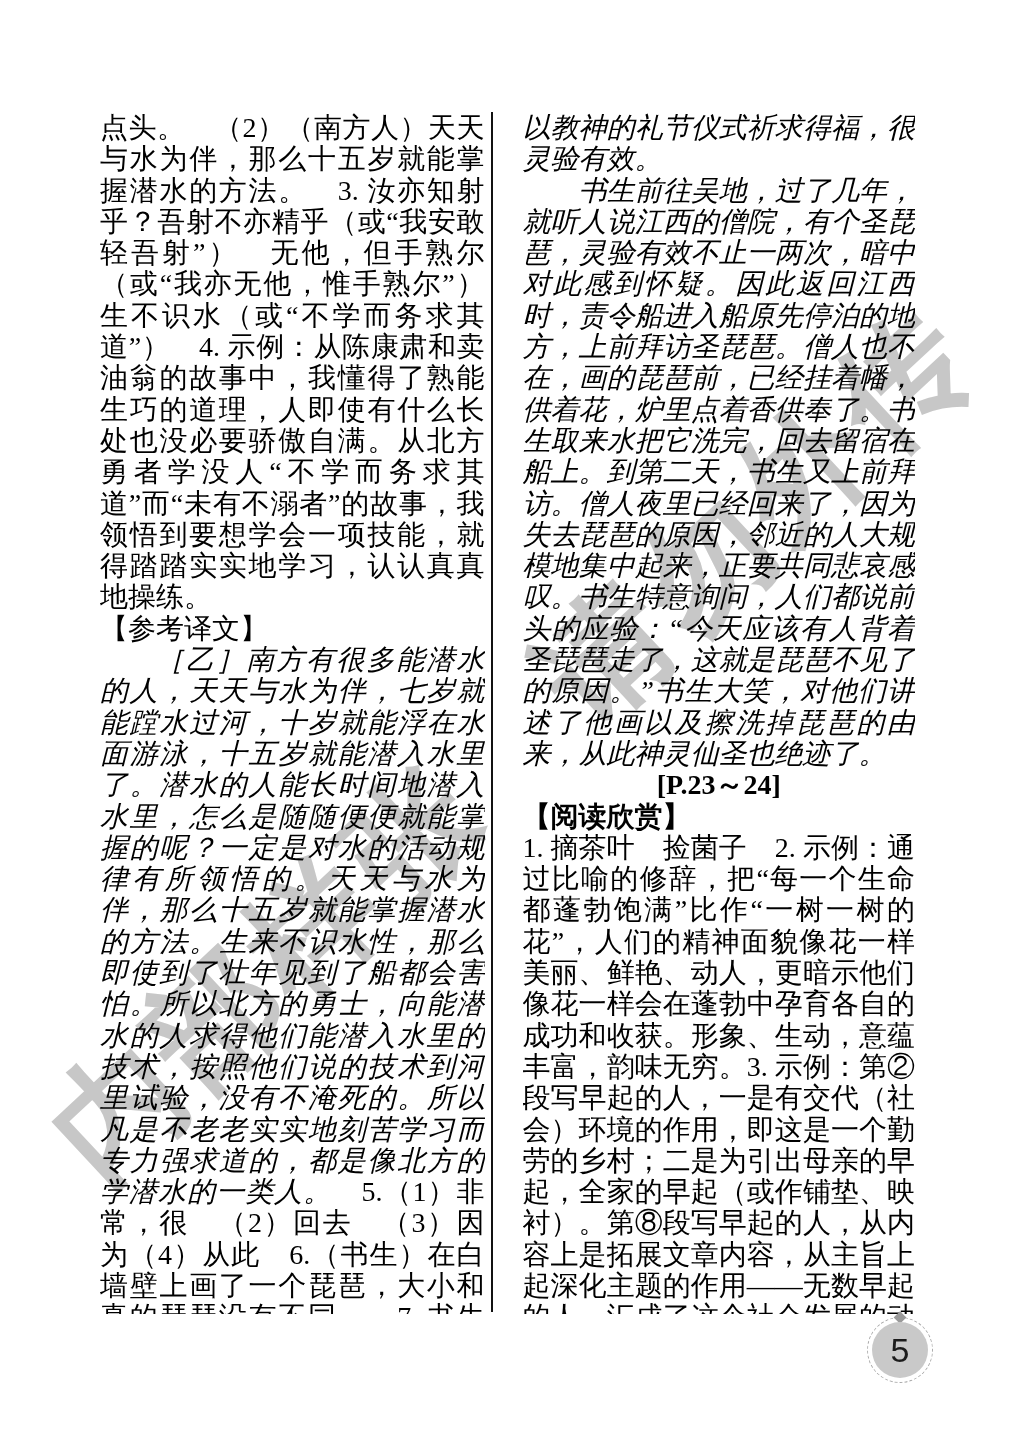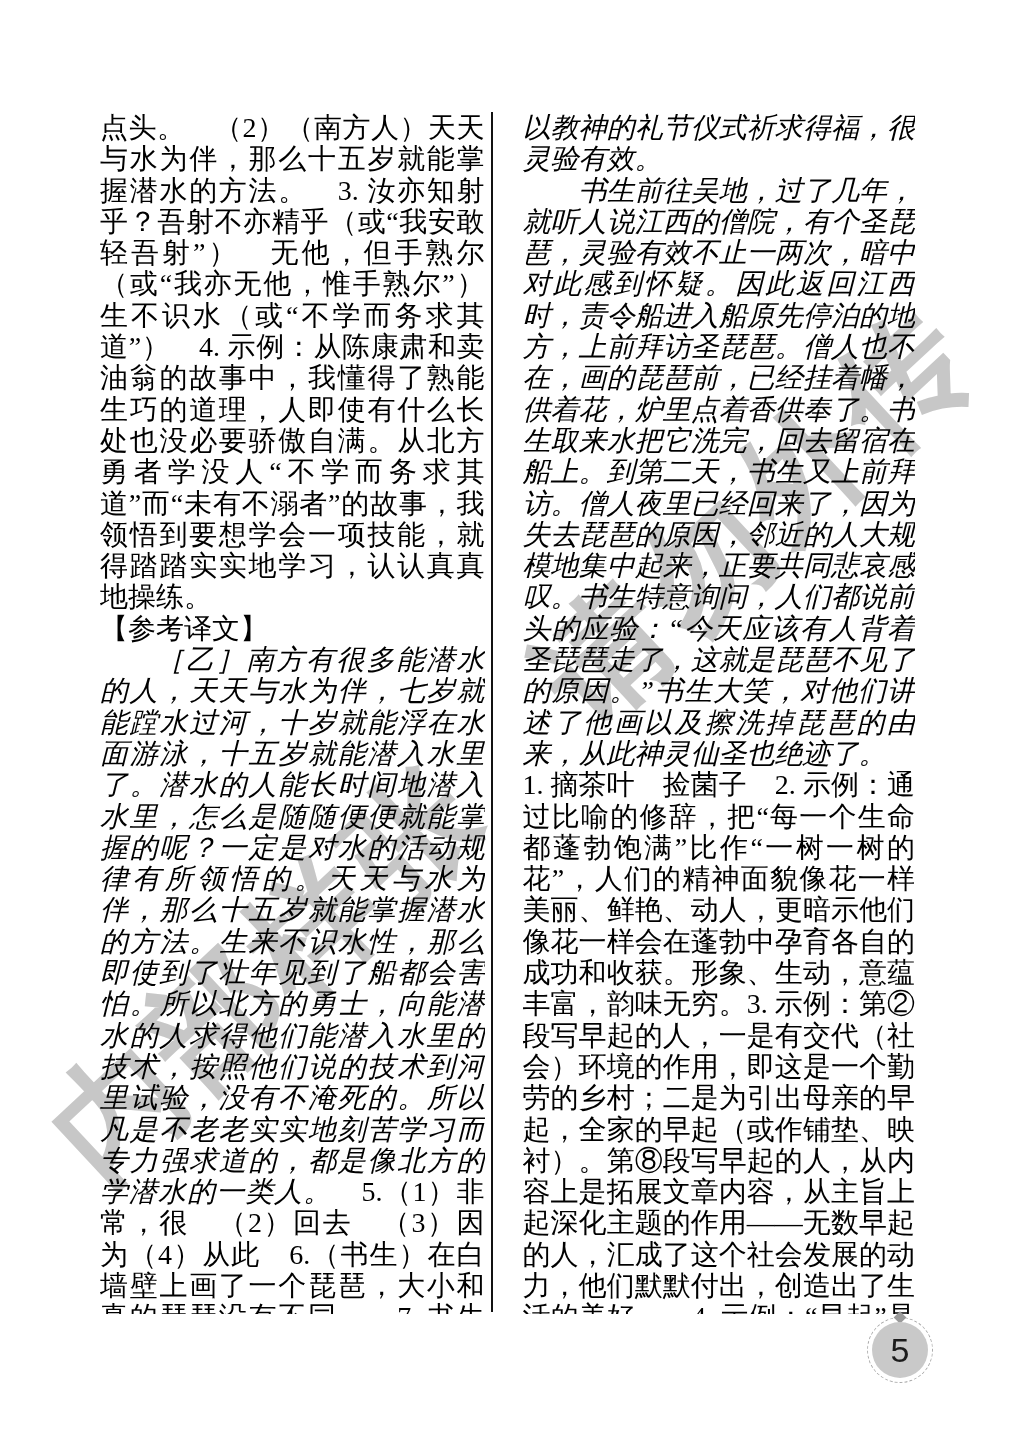--- a/index.html
+++ b/index.html
@@ -111,20 +111,22 @@
       <p class="kai indent"><span class="kai">［乙］南方有很多能潜水的人，天天与水为伴，七岁就能蹚水过河，十岁就能浮在水面游泳，十五岁就能潜入水里了。潜水的人能长时间地潜入水里，怎么是随随便便就能掌握的呢？一定是对水的活动规律有所领悟的。天天与水为伴，那么十五岁就能掌握潜水的方法。生来不识水性，那么即使到了壮年见到了船都会害怕。所以北方的勇士，向能潜水的人求得他们能潜入水里的技术，按照他们说的技术到河里试验，没有不淹死的。所以凡是不老老实实地刻苦学习而专力强求道的，都是像北方的学潜水的一类人。</span><span class="song">　5.（1）非常，很　（2）回去　（3）因为（4）从此　6.（书生）在白墙壁上画了一个琵琶，大小和真的琵琶没有不同。　7. 书生作画时没有人看见（或“琵琶画突然出现在僧院”），僧人的戏言被村人以讹传讹，村人的迷信思想。</span></p>
       <p class="song">【参考译文】</p>
       <p class="kai indent">有个书生想要游玩吴地，路经江西，因为大风阻碍就停泊小舟，闲散行走进入一片树林，寻访一座僧院。僧人已经外出到其他地方去了，僧院的房门外面，有几间小厅廊，临近处有笔和砚台。书生善于画画，于是就拿起笔，在白墙壁上画了一个琵琶，大小和真的琵琶没有不同。画完，大风渐静，书生乘船出发了。僧人回来，看到了画的地方，不知道是什么人画的。于是告诉村里人说：“恐怕这是五台山上降临的仙琵琶。”当时也是戏言，然而这话就被村里人传说，人们给</p>
     </div>
 
     <div class="divider"></div>
 
     <div class="col col-right">
       <p class="kai">以教神的礼节仪式祈求得福，很灵验有效。</p>
       <p class="kai indent">书生前往吴地，过了几年，就听人说江西的僧院，有个圣琵琶，灵验有效不止一两次，暗中对此感到怀疑。因此返回江西时，责令船进入船原先停泊的地方，上前拜访圣琵琶。僧人也不在，画的琵琶前，已经挂着幡，供着花，炉里点着香供奉了。书生取来水把它洗完，回去留宿在船上。到第二天，书生又上前拜访。僧人夜里已经回来了，因为失去琵琶的原因，邻近的人大规模地集中起来，正要共同悲哀感叹。书生特意询问，人们都说前头的应验：“今天应该有人背着圣琵琶走了，这就是琵琶不见了的原因。”书生大笑，对他们讲述了他画以及擦洗掉琵琶的由来，从此神灵仙圣也绝迹了。</p>
+      <p class="page-ref">[P.23～24]</p>
+      <p class="section-header">【阅读欣赏】</p>
       <p class="song">1. 摘茶叶　捡菌子　2. 示例：通过比喻的修辞，把“每一个生命都蓬勃饱满”比作“一树一树的花”，人们的精神面貌像花一样美丽、鲜艳、动人，更暗示他们像花一样会在蓬勃中孕育各自的成功和收获。形象、生动，意蕴丰富，韵味无穷。3. 示例：第②段写早起的人，一是有交代（社会）环境的作用，即这是一个勤劳的乡村；二是为引出母亲的早起，全家的早起（或作铺垫、映衬）。第⑧段写早起的人，从内容上是拓展文章内容，从主旨上起深化主题的作用——无数早起的人，汇成了这个社会发展的动力，他们默默付出，创造出了生活的美好。　4. 示例：“早起”是全文的叙事线索，又是全文想要表达的主题所在。用“早起”做标题，照应了全文叙事的内容，也自然地生发了对生活的感受，通俗却引人注意，言简意赅却发人深思。</p>
 
     </div>
   </div>
 
   <div class="page-badge">
     <span class="dashed-circle"></span>
     <span class="diamond"></span>
     <span class="solid-circle">5</span>
   </div>

